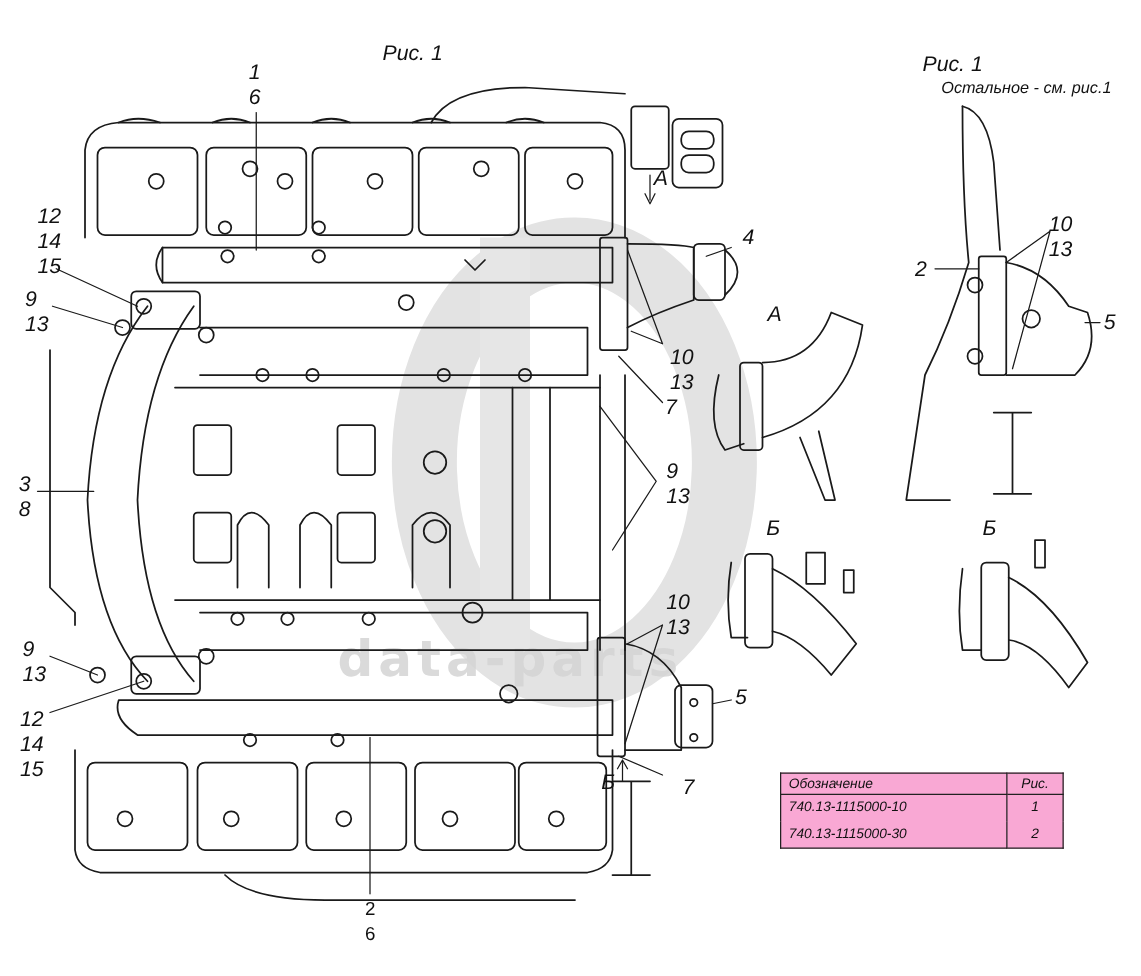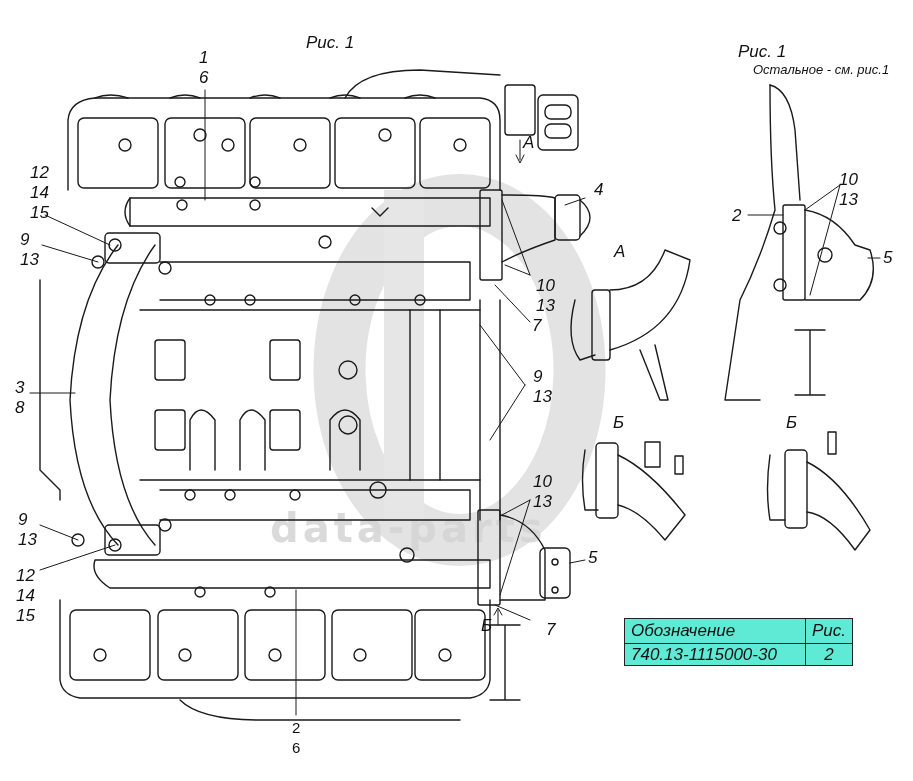--- a/index.html
+++ b/index.html
@@ -7,21 +7,21 @@
          font-family: "Liberation Sans", sans-serif; color: #111; }
   .canvas { position: absolute; left: 0; top: 0; width: 913px; height: 781px; }
   .lbl { position: absolute; font-family: "Liberation Sans", sans-serif; font-style: italic;
          font-size: 17px; line-height: 20px; color: #111; white-space: nowrap; }
   .lbl.up { font-style: normal; font-size: 15px; }
   .title { position: absolute; font-style: italic; font-size: 17px; color: #111; }
   .subtitle { position: absolute; font-style: italic; font-size: 13px; color: #111; }
   .watermark { position: absolute; font-family: "DejaVu Sans", sans-serif; font-weight: bold;
                font-size: 40px; color: #d4d4d4; letter-spacing: 4px; opacity: .85; }
   table.des { position: absolute; left: 624px; top: 618px; border-collapse: collapse;
-              font-style: italic; font-size: 17px; background: #5eead4; }
+              font-style: italic; font-size: 11px; background: #f9a8d4; }
   table.des td, table.des th { border: 1.3px solid #222; padding: 2px 6px; font-weight: normal; }
   table.des th { text-align: left; }
   table.des td.n { text-align: center; }
   table.des tbody td { border-top: none; border-bottom: none; line-height: 21px; padding-top: 0; padding-bottom: 0; }
   table.des tbody tr:last-child td { border-bottom: 1.3px solid #222; }
 </style>
 </head>
 <body>
 
 <div class="canvas">
@@ -270,23 +270,27 @@
     <div>2</div>
   </div>
   <div class="lbl" style="left:883px;top:248px;">
     <div>5</div>
   </div>
 
   <table class="des">
     <thead>
       <tr>
         <th style="width:168px;">Обозначение</th>
-        <th style="width:32px;font-style:italic;">Рис.</th>
+        <th style="width:32px;text-align:center;font-style:italic;">Рис.</th>
       </tr>
     </thead>
     <tbody>
+      <tr>
+        <td>740.13-1115000-10</td>
+        <td class="n">1</td>
+      </tr>
       <tr>
         <td>740.13-1115000-30</td>
         <td class="n">2</td>
       </tr>
     </tbody>
   </table>
 </div>
 
 </body></html>

